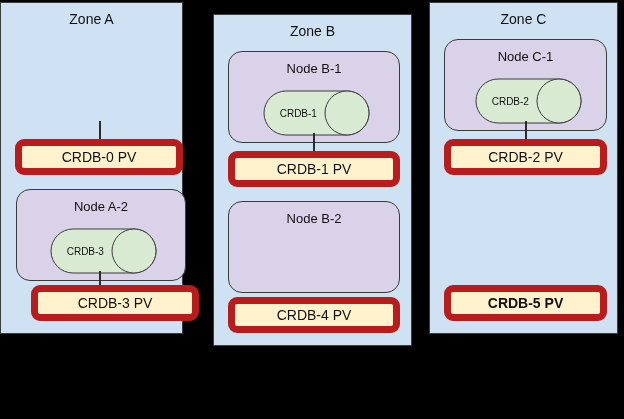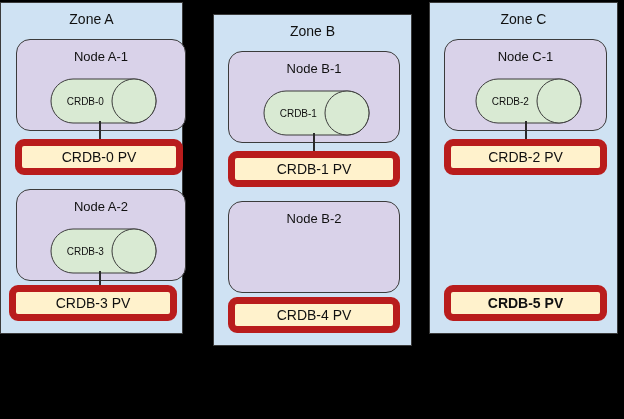--- a/index.html
+++ b/index.html
@@ -93,51 +93,41 @@
   }
 </style>
 </head>
 <body>
 
 <div id="canvas">
 
   <div class="zone" style="left:0px; top:2px; width:183px; height:332px;">
     <div class="zone-title">Zone A</div>
 
-    <div class="node" style="left:15px; top:36px; width:170px; height:92px;">
-      <div class="node-title">Node A-1</div>
-      <div class="db" style="left:33px; top:38px; width:107px; height:46px;">
-        <svg width="107" height="46" viewBox="0 0 107 46">
-          <path d="M23,1 L84,1 A22,22 0 0 1 84,45 L23,45 A22,22 0 0 1 23,1 Z" fill="#d9ead3" stroke="#3b3b3b" stroke-width="1"></path>
-          <ellipse cx="84" cy="23" rx="22" ry="22" fill="#d9ead3" stroke="#3b3b3b" stroke-width="1"></ellipse>
-        </svg>
-        <div class="db-label">CRDB-0</div>
-      </div>
-    </div>
 
     <div class="link" style="left:98px; top:118px; height:20px;"></div>
 
     <div class="pv" style="left:14px; top:136px; width:168px; height:36px;">
       <span>CRDB-0 PV</span>
     </div>
 
     <div class="node" style="left:15px; top:186px; width:170px; height:92px;">
       <div class="node-title">Node A-2</div>
       <div class="db" style="left:33px; top:38px; width:107px; height:46px;">
         <svg width="107" height="46" viewBox="0 0 107 46">
           <path d="M23,1 L84,1 A22,22 0 0 1 84,45 L23,45 A22,22 0 0 1 23,1 Z" fill="#d9ead3" stroke="#3b3b3b" stroke-width="1"></path>
           <ellipse cx="84" cy="23" rx="22" ry="22" fill="#d9ead3" stroke="#3b3b3b" stroke-width="1"></ellipse>
         </svg>
         <div class="db-label">CRDB-3</div>
       </div>
     </div>
 
     <div class="link" style="left:98px; top:268px; height:20px;"></div>
 
-    <div class="pv" style="left:8px; top:282px; width:168px; height:36px;">
+    <div class="pv" style="left:30px; top:282px; width:168px; height:36px;">
       <span>CRDB-3 PV</span>
     </div>
   </div>
 
   <div class="zone" style="left:213px; top:2px; width:199px; height:332px;margin-top:12px;">
     <div class="zone-title">Zone B</div>
 
     <div class="node" style="left:14px; top:36px; width:172px; height:92px;">
       <div class="node-title">Node B-1</div>
       <div class="db" style="left:34px; top:38px; width:107px; height:46px;">

